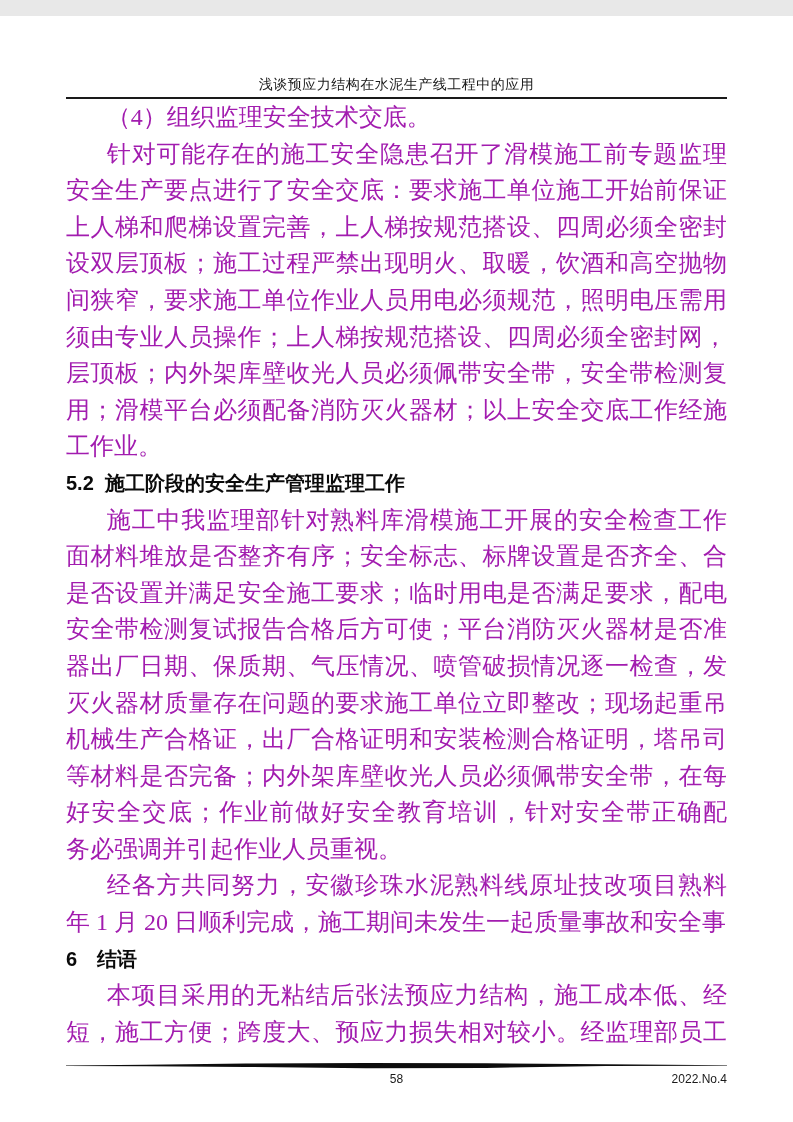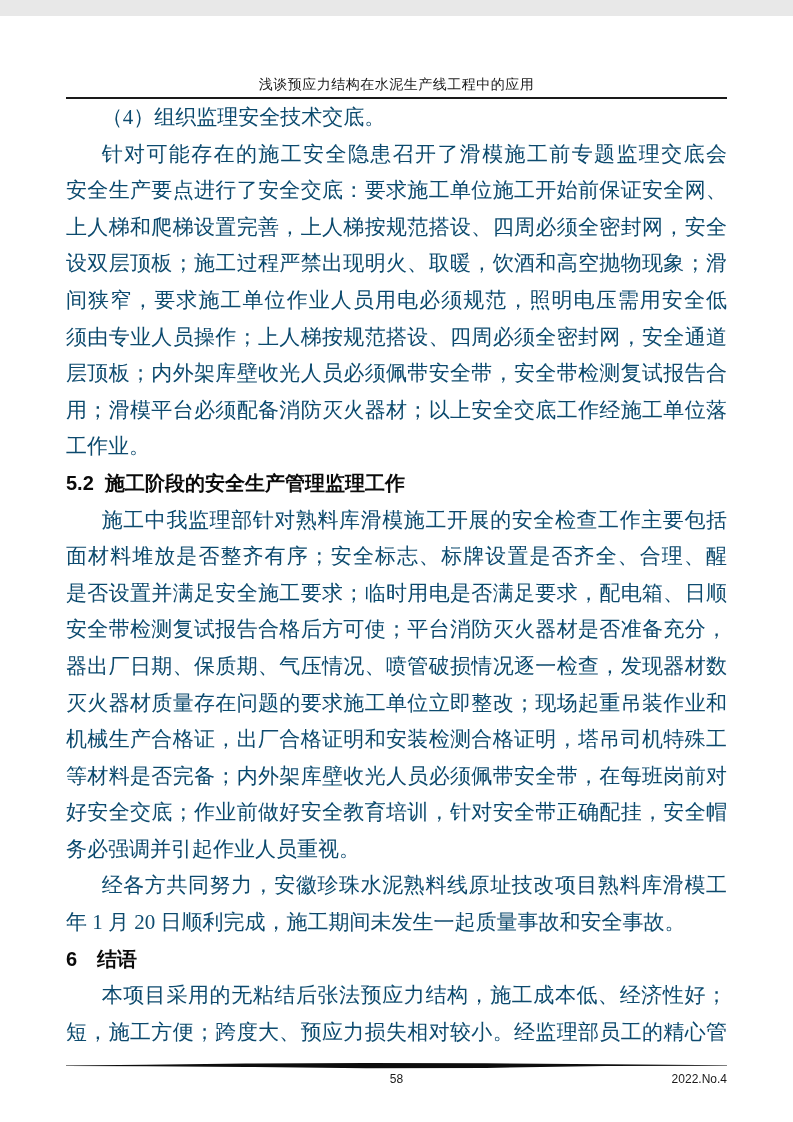--- a/index.html
+++ b/index.html
@@ -39,24 +39,24 @@
   
   .content {
     position: absolute;
     left: 66px;
     top: 83px;
     width: 661px;
   }
   .line {
     height: 36.6px;
     line-height: 36.6px;
-    font-size: 21px;
+    font-size: 24px;
     white-space: normal;
     overflow: hidden;
-    color: #0c4a6e;
+    color: #a21caf;
   }
   .line.indent { text-indent: 1.7em; }
   .line.fill {
     text-align: justify;
     text-align-last: justify;
     text-justify: inter-character;
   }
   .heading {
     height: 36.6px;
     line-height: 36.6px;

